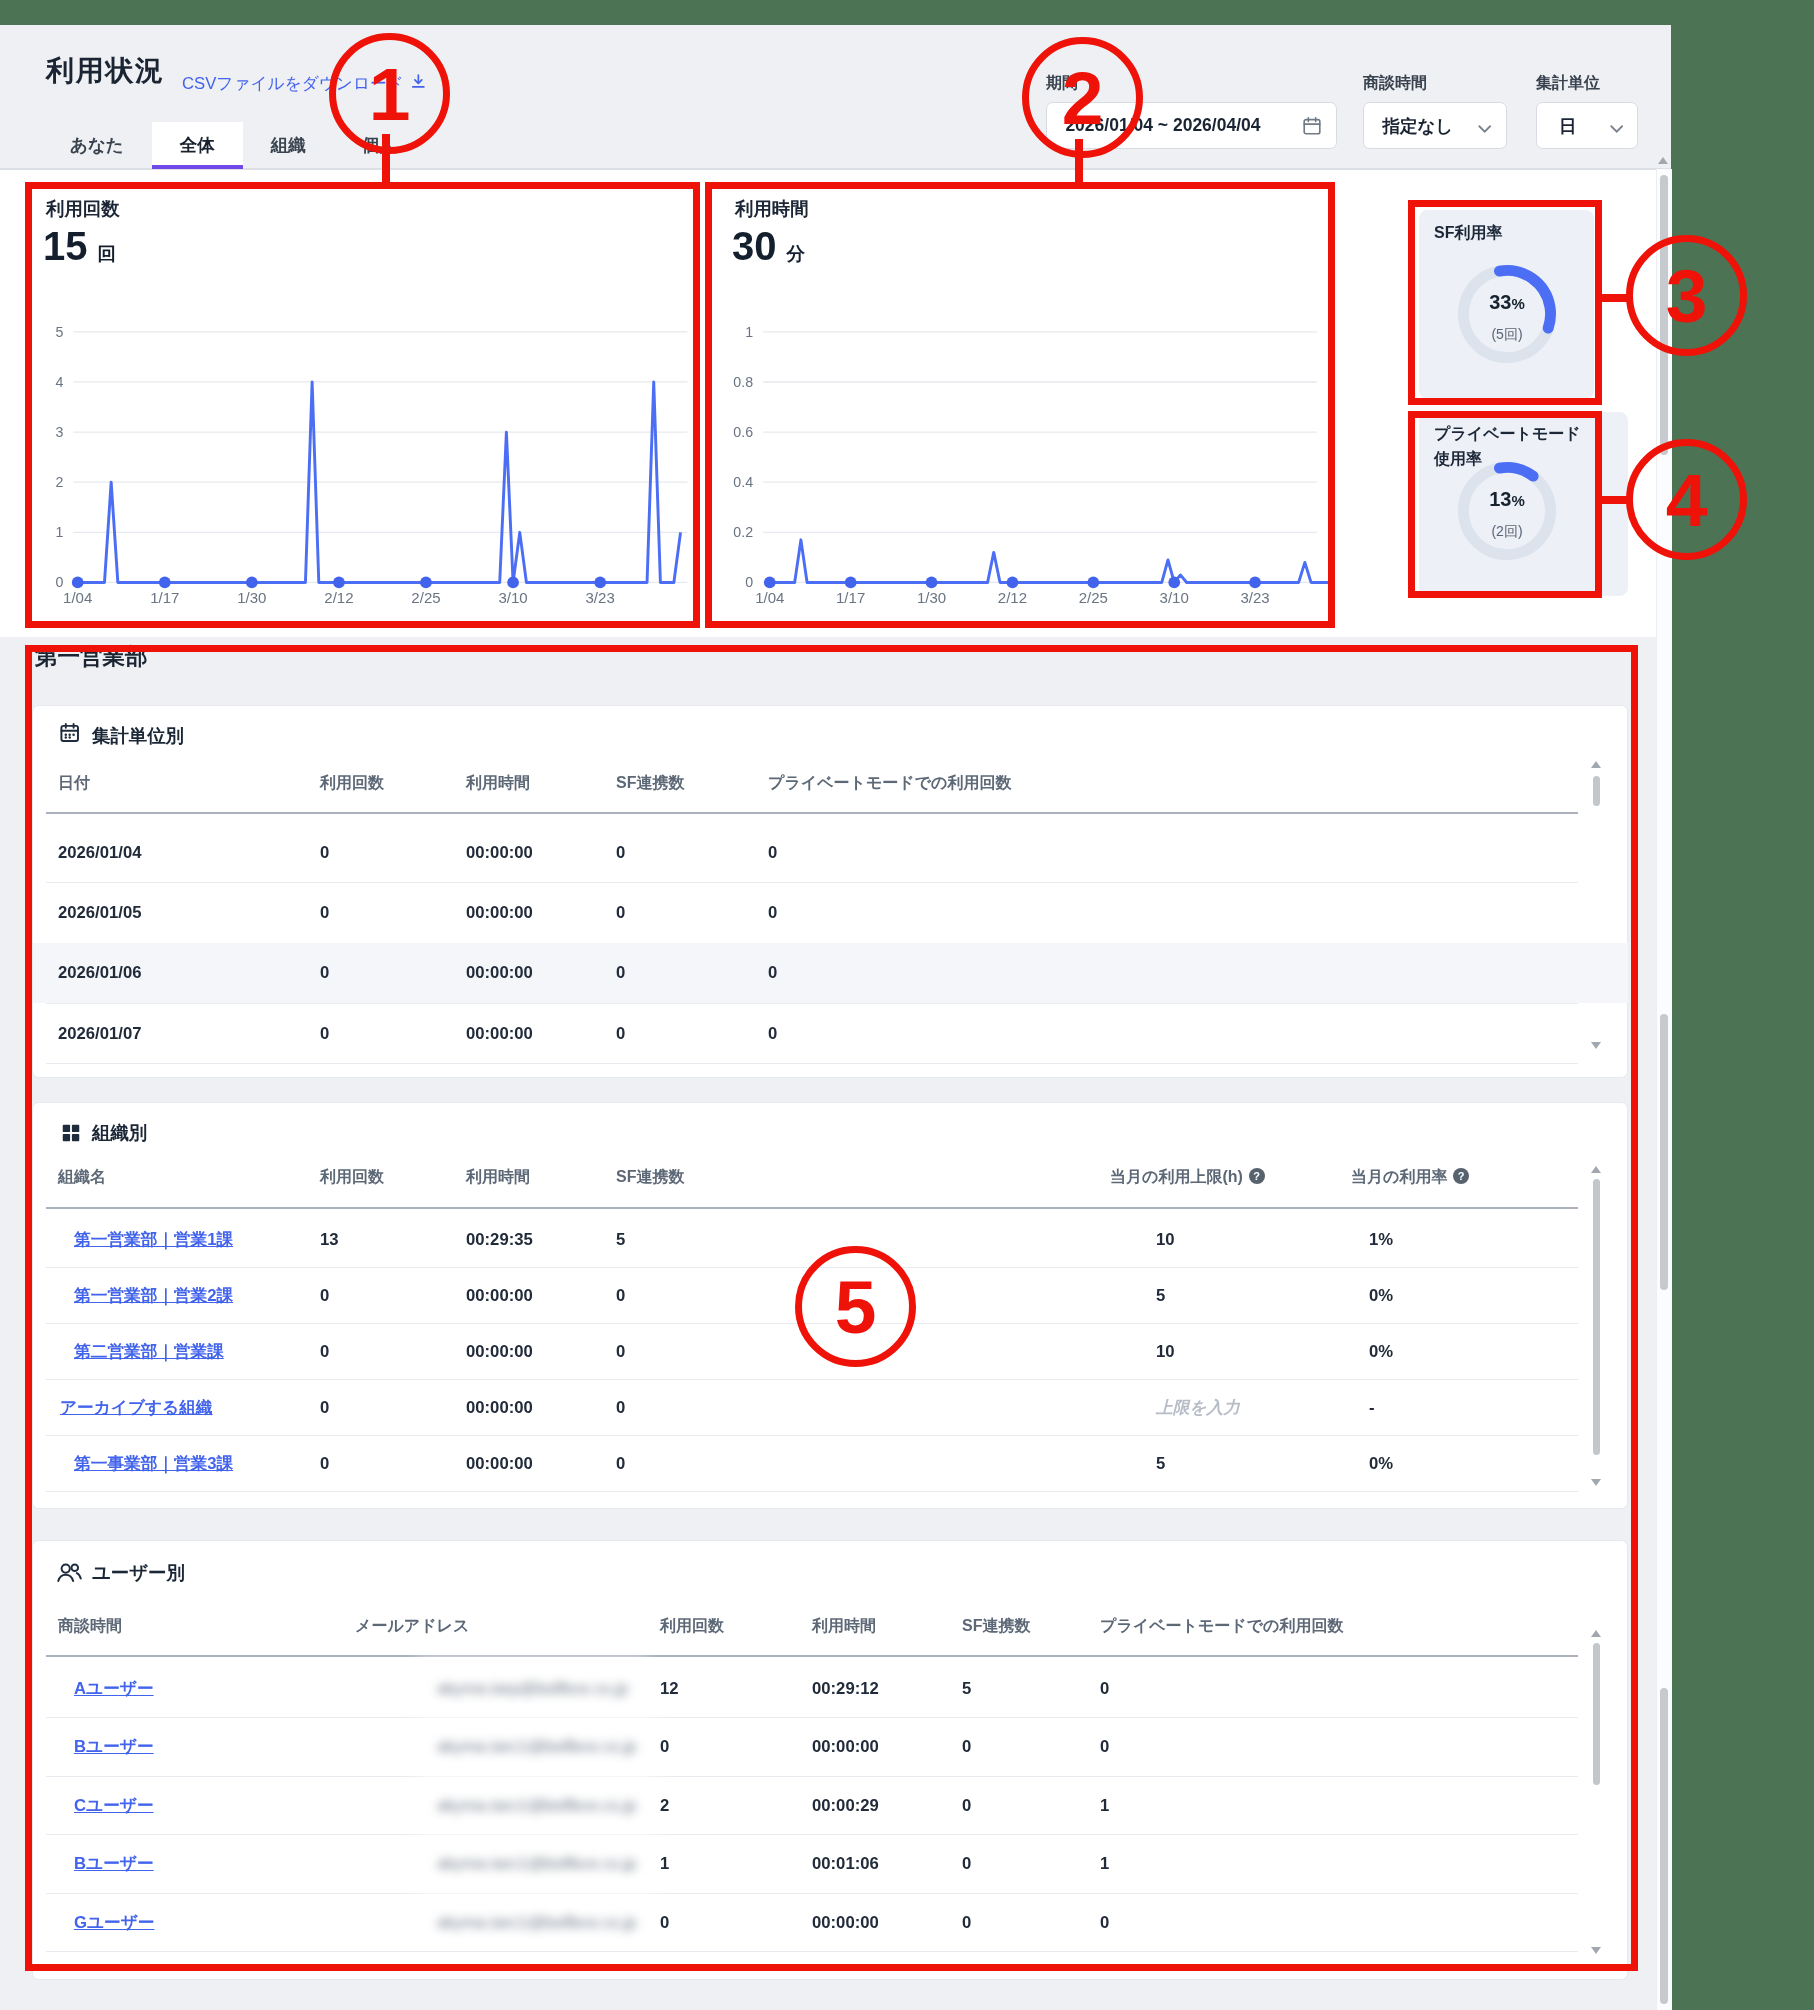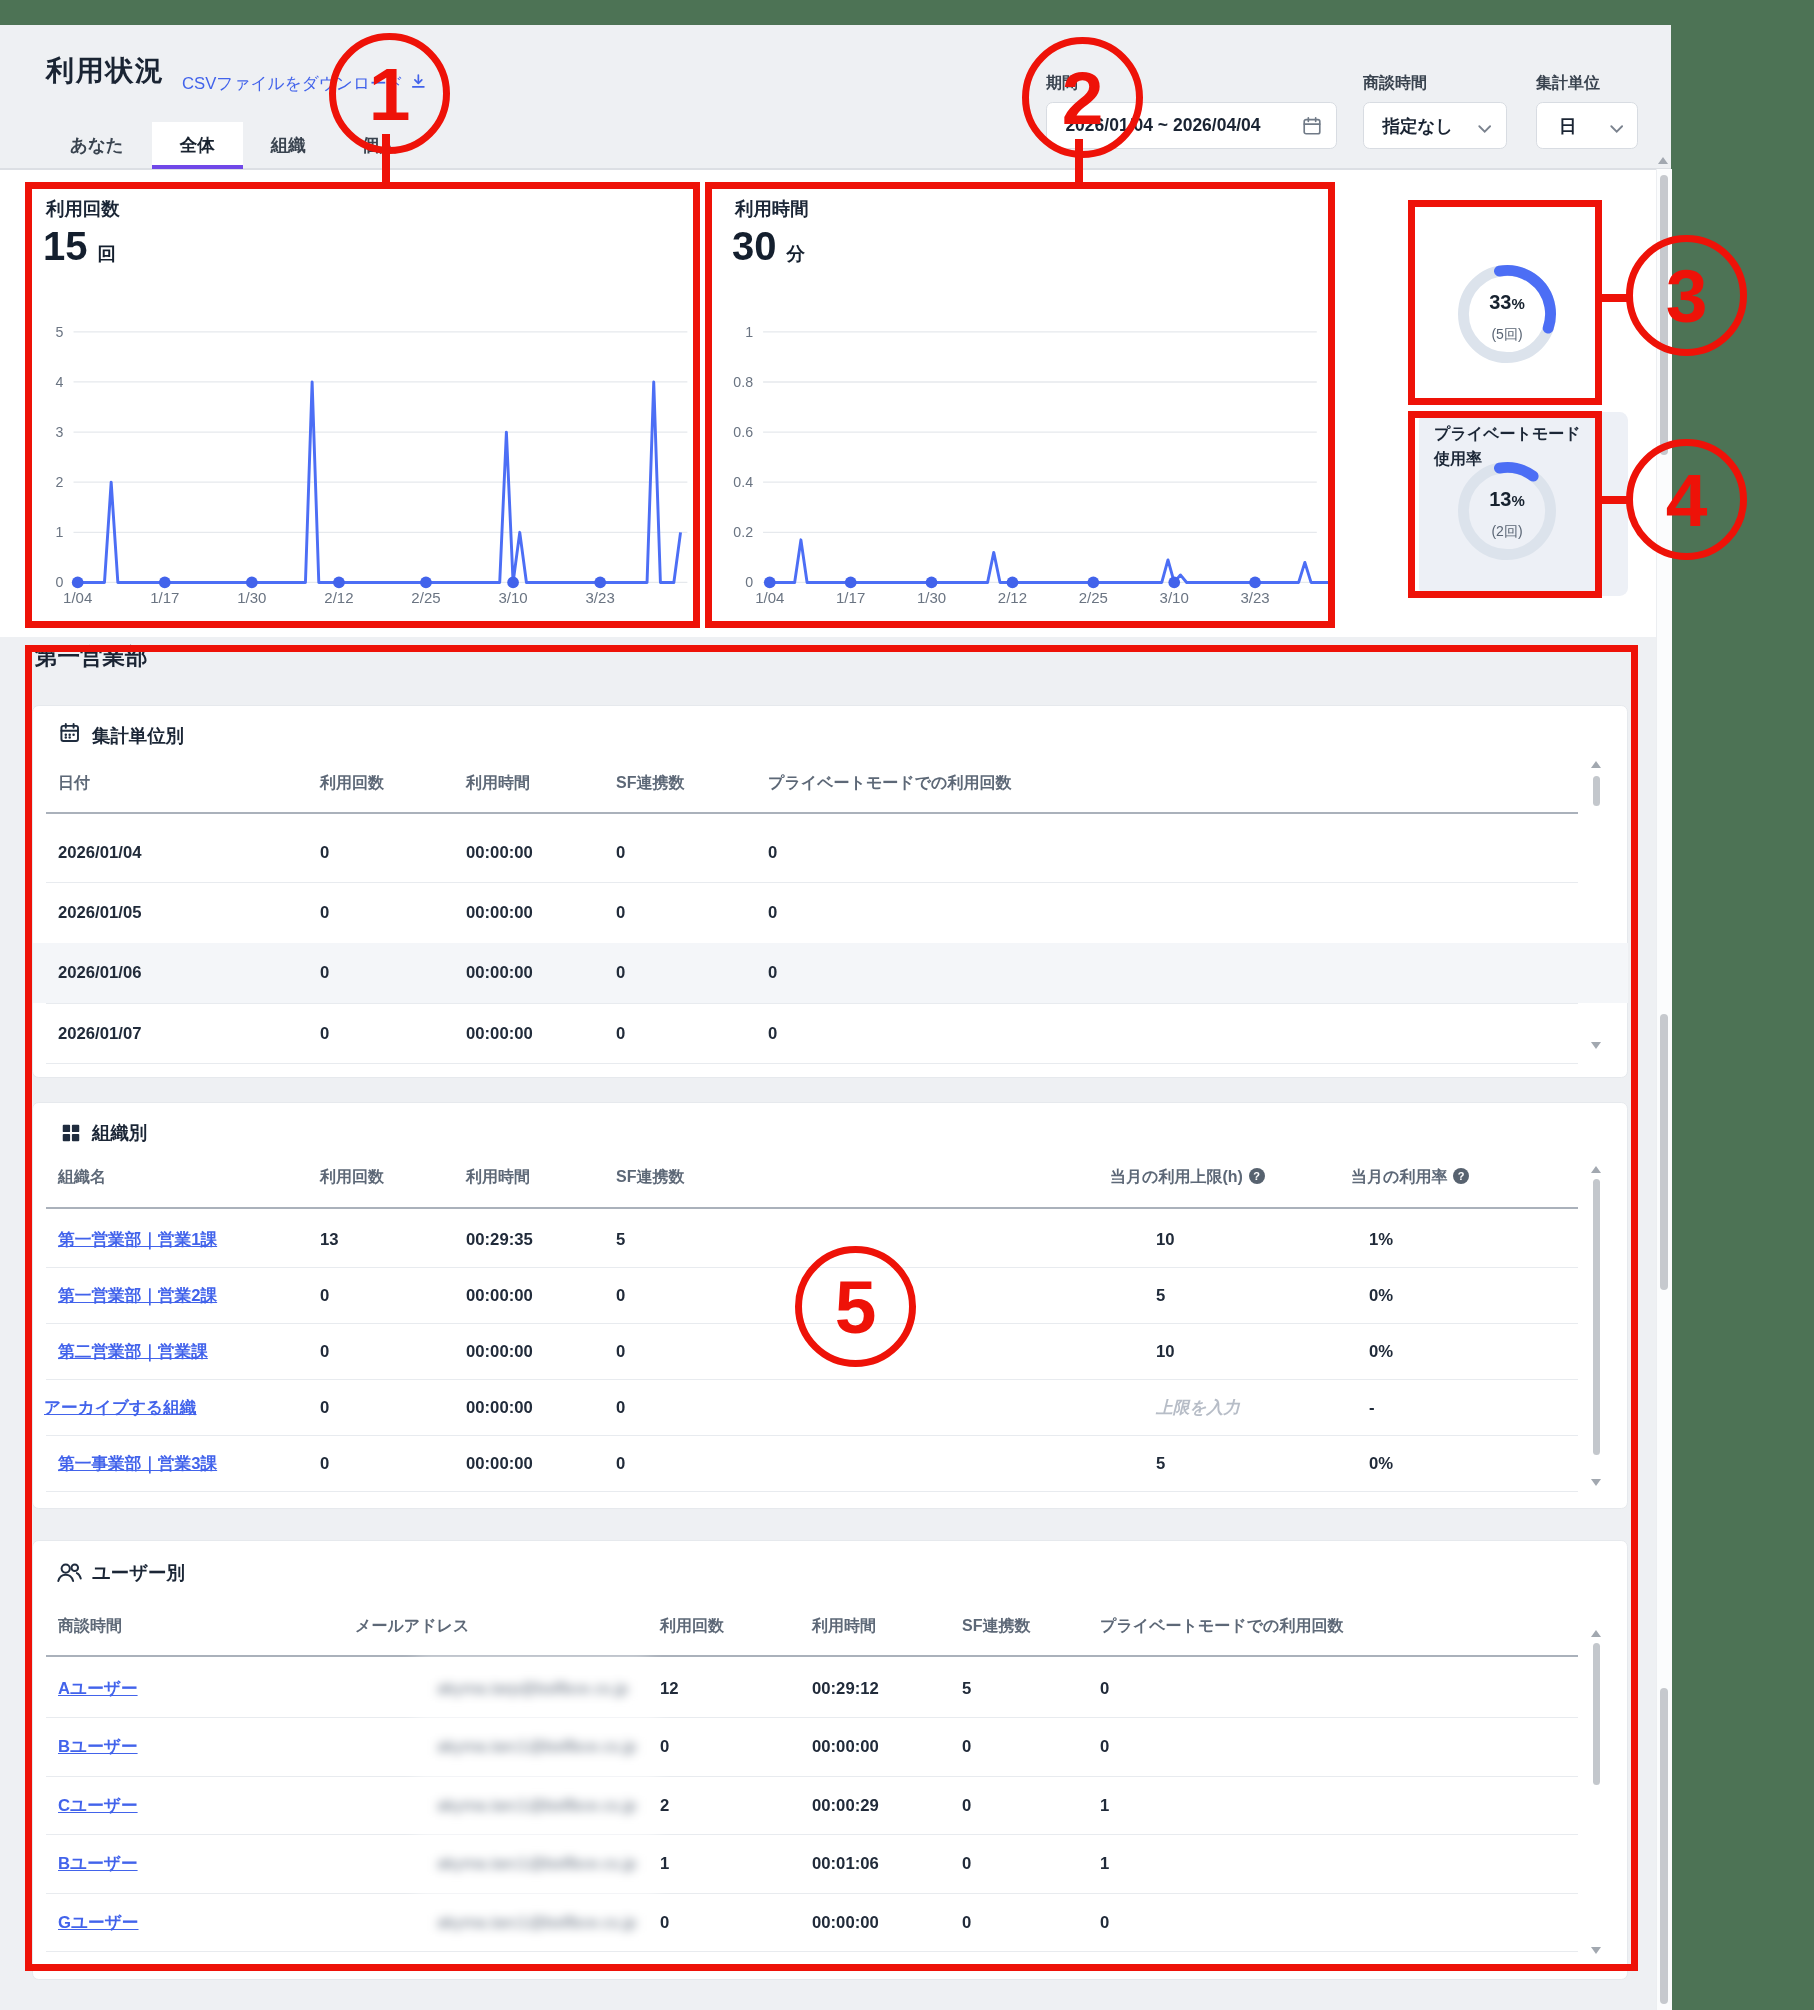--- a/index.html
+++ b/index.html
@@ -25,21 +25,21 @@
   .gtitle{position:absolute;font-size:16px;font-weight:700;color:#1b2636;}
   .gauge-val{position:absolute;width:134px;text-align:center;font-weight:700;color:#17222f;}
   .gauge-val .pct{font-size:20px;}
   .gauge-val .pctmark{font-size:15px;}
   .gauge-count{position:absolute;width:134px;text-align:center;font-size:14px;color:#5a6574;}
   .details-title{position:absolute;left:35px;top:641px;font-size:22.5px;font-weight:700;color:#1a2433;}
   .card{position:absolute;left:32px;width:1596px;background:#fff;border:0.8px solid #e6e9ed;border-radius:6.7px;box-sizing:border-box;}
   .card-title{position:absolute;font-size:18.4px;font-weight:700;color:#1b2636;}
   .th{position:absolute;font-size:16px;font-weight:700;color:#5d6877;white-space:nowrap;}
   .cell{position:absolute;font-size:16.7px;font-weight:600;color:#212b3a;white-space:nowrap;}
-  .cell.link{color:#4263eb;text-decoration:underline;cursor:pointer;}
+  .cell.link{color:#4263eb;text-decoration:underline;cursor:pointer;margin-left:16px;}
   .cell.muted{color:#b7bdc7;font-weight:600;font-style:italic;}
   .sep{position:absolute;height:0.8px;background:#e8ebef;}
   .hsep{position:absolute;height:1.7px;background:#aab1bb;}
   .stripe{position:absolute;background:#f4f6f9;}
   .blur-email{filter:blur(5px);color:#6a7584;background:#fff;box-shadow:0 0 11.7px 10px #ffffff;border-radius:5px;padding:0 15px;}
   .info-dot{display:inline-block;width:16px;height:16px;border-radius:50%;background:#57626f;color:#fff;font-size:11px;font-weight:700;text-align:center;line-height:16px;margin-left:5.8px;vertical-align:1.7px;}
   .rail{position:absolute;background:#fbfcfd;border-left:0.8px solid #eceef1;}
   .thumb{position:absolute;background:#c6c9ce;border-radius:4.2px;}
   .tri-up{position:absolute;width:0;height:0;border-left:5.8px solid transparent;border-right:5.8px solid transparent;border-bottom:7.5px solid #a2a8b0;}
   .tri-down{position:absolute;width:0;height:0;border-left:5.8px solid transparent;border-right:5.8px solid transparent;border-top:7.5px solid #a2a8b0;}
@@ -168,20 +168,23 @@
         <polyline points="50.0,325.0 79.8,325.0 87.3,274.0 94.7,325.0 146.9,325.0 243.7,325.0 310.8,325.0 318.2,289.0 325.7,325.0 340.6,325.0 437.4,325.0 519.4,325.0 526.8,298.0 534.3,325.0 541.7,316.0 549.2,325.0 631.1,325.0 683.3,325.0 690.7,301.0 698.1,325.0 720.5,325.0" fill="none" stroke="#4c6ef5" stroke-width="3.5" stroke-linejoin="round"></polyline>
         <circle cx="50.0" cy="325.0" r="7" fill="#4263eb"></circle>
         <circle cx="146.9" cy="325.0" r="7" fill="#4263eb"></circle>
         <circle cx="243.7" cy="325.0" r="7" fill="#4263eb"></circle>
         <circle cx="340.6" cy="325.0" r="7" fill="#4263eb"></circle>
         <circle cx="437.4" cy="325.0" r="7" fill="#4263eb"></circle>
         <circle cx="534.3" cy="325.0" r="7" fill="#4263eb"></circle>
         <circle cx="631.1" cy="325.0" r="7" fill="#4263eb"></circle>
       </svg></div>
 
+  <div class="gcard" style="left:1419px;top:210px;width:175px;height:189px">
+    <div class="gtitle" style="left:15px;top:13.4px">SF利用率</div>
+  </div>
   <div class="abs" style="left:1440px;top:247px" id="gauge-sf"><svg width="134" height="134" viewBox="0 0 160 160">
       <circle cx="80" cy="80" r="52" fill="none" stroke="#dce3ec" stroke-width="13"></circle>
       <circle cx="80" cy="80" r="52" fill="none" stroke="#4c6ef5" stroke-width="13" stroke-linecap="round" stroke-dasharray="107.8194598712017 326.7256359733385" transform="rotate(-100 80 80)"></circle>
     </svg></div>
   <div class="gauge-val" style="left:1440px;top:291px">
     <span class="pct">33</span><span class="pctmark">%</span>
   </div>
   <div class="gauge-count" style="left:1440px;top:326px">(5回)</div>
 
   <div class="gcard" style="left:1419px;top:412px;width:209px;height:184px">

